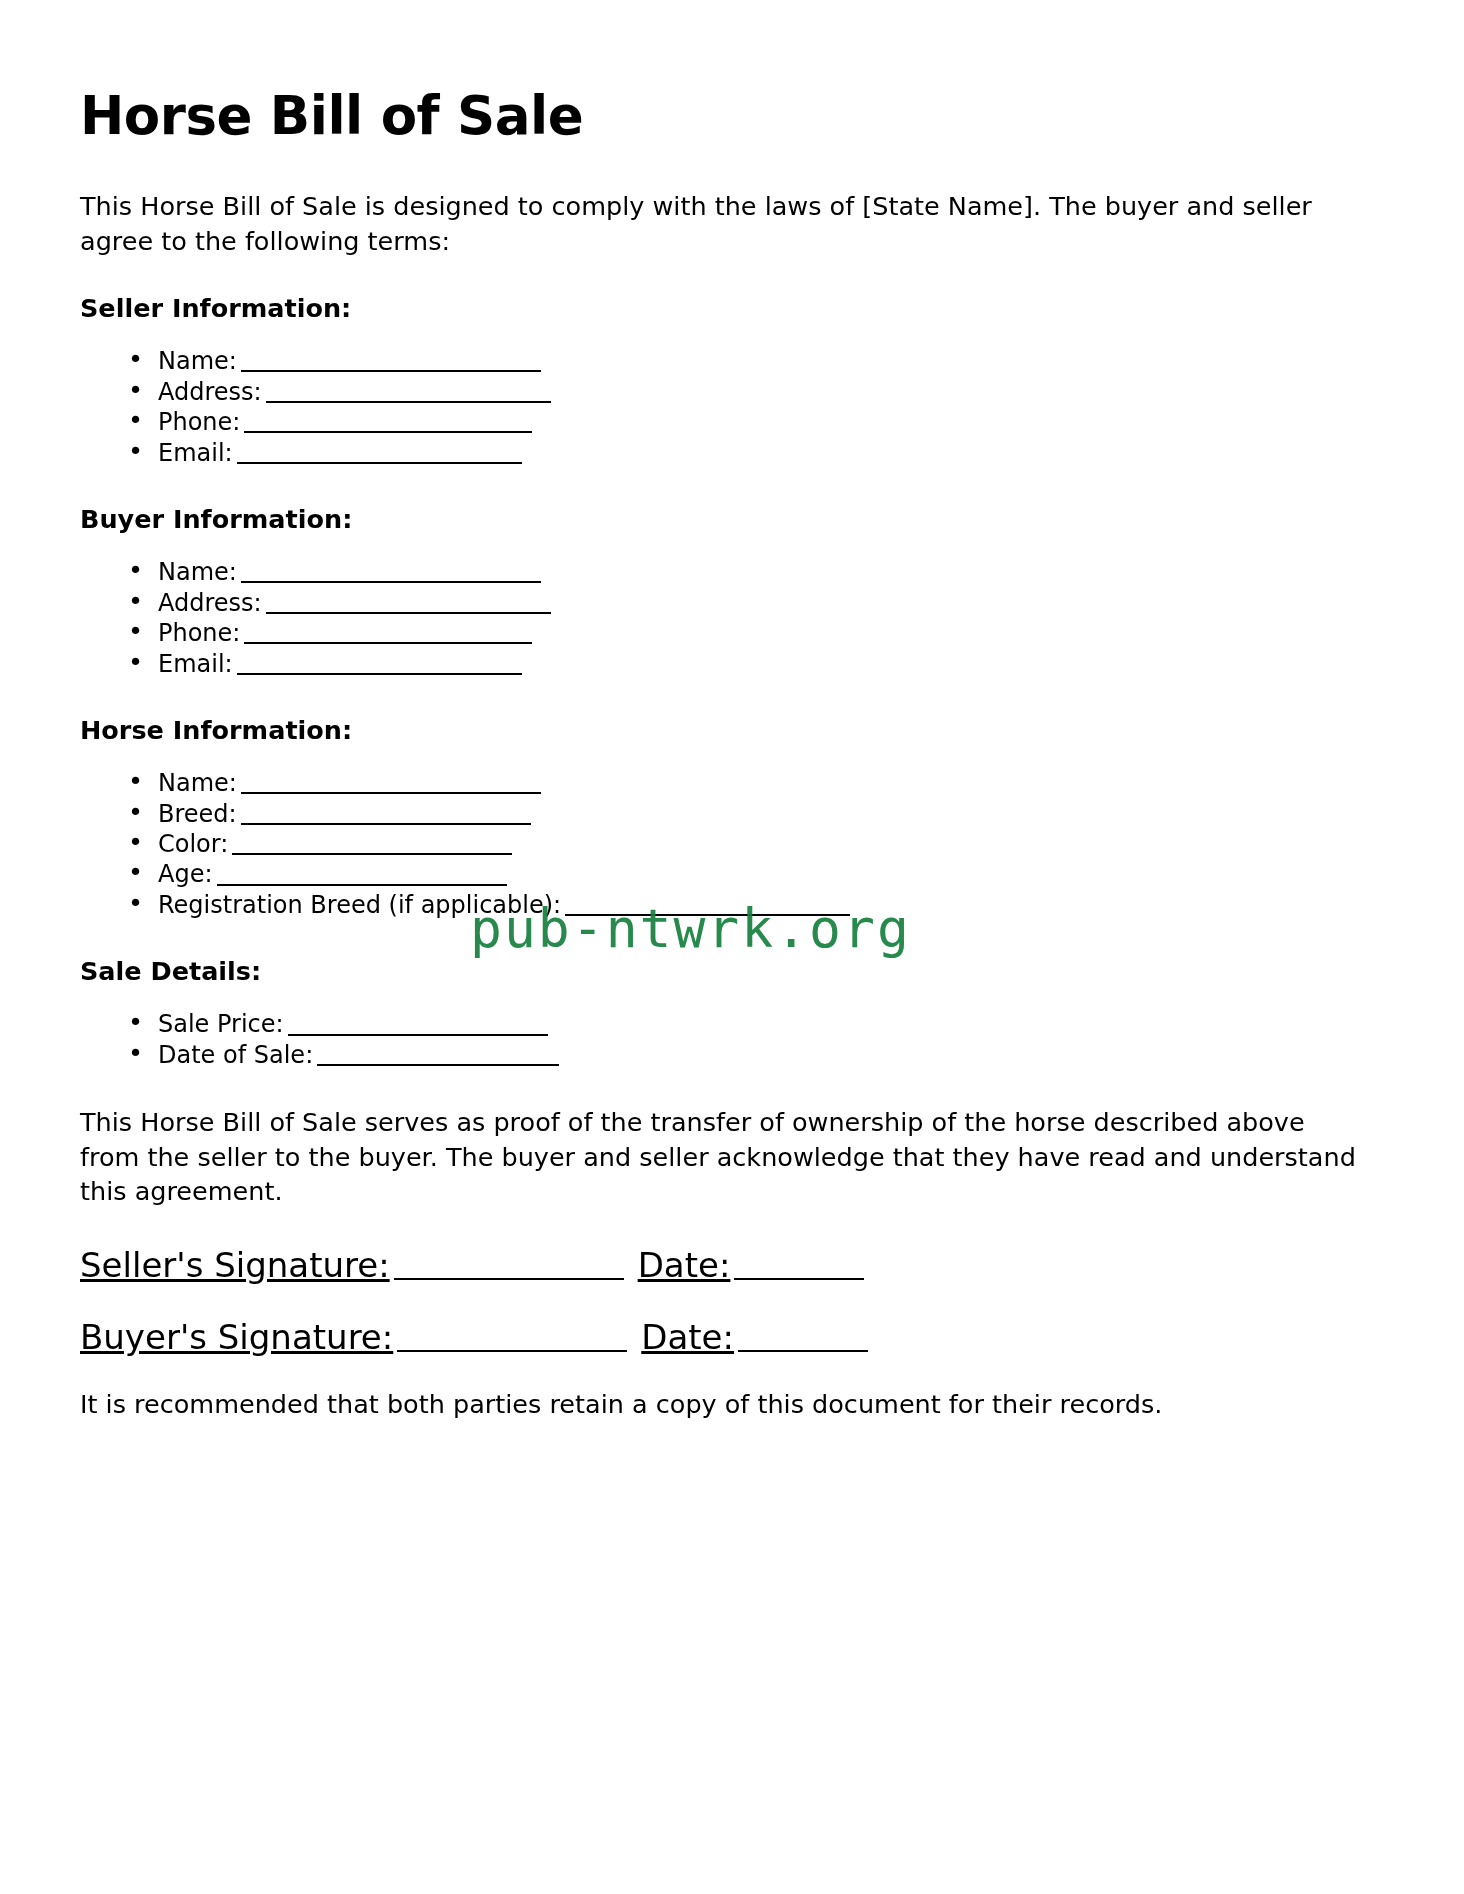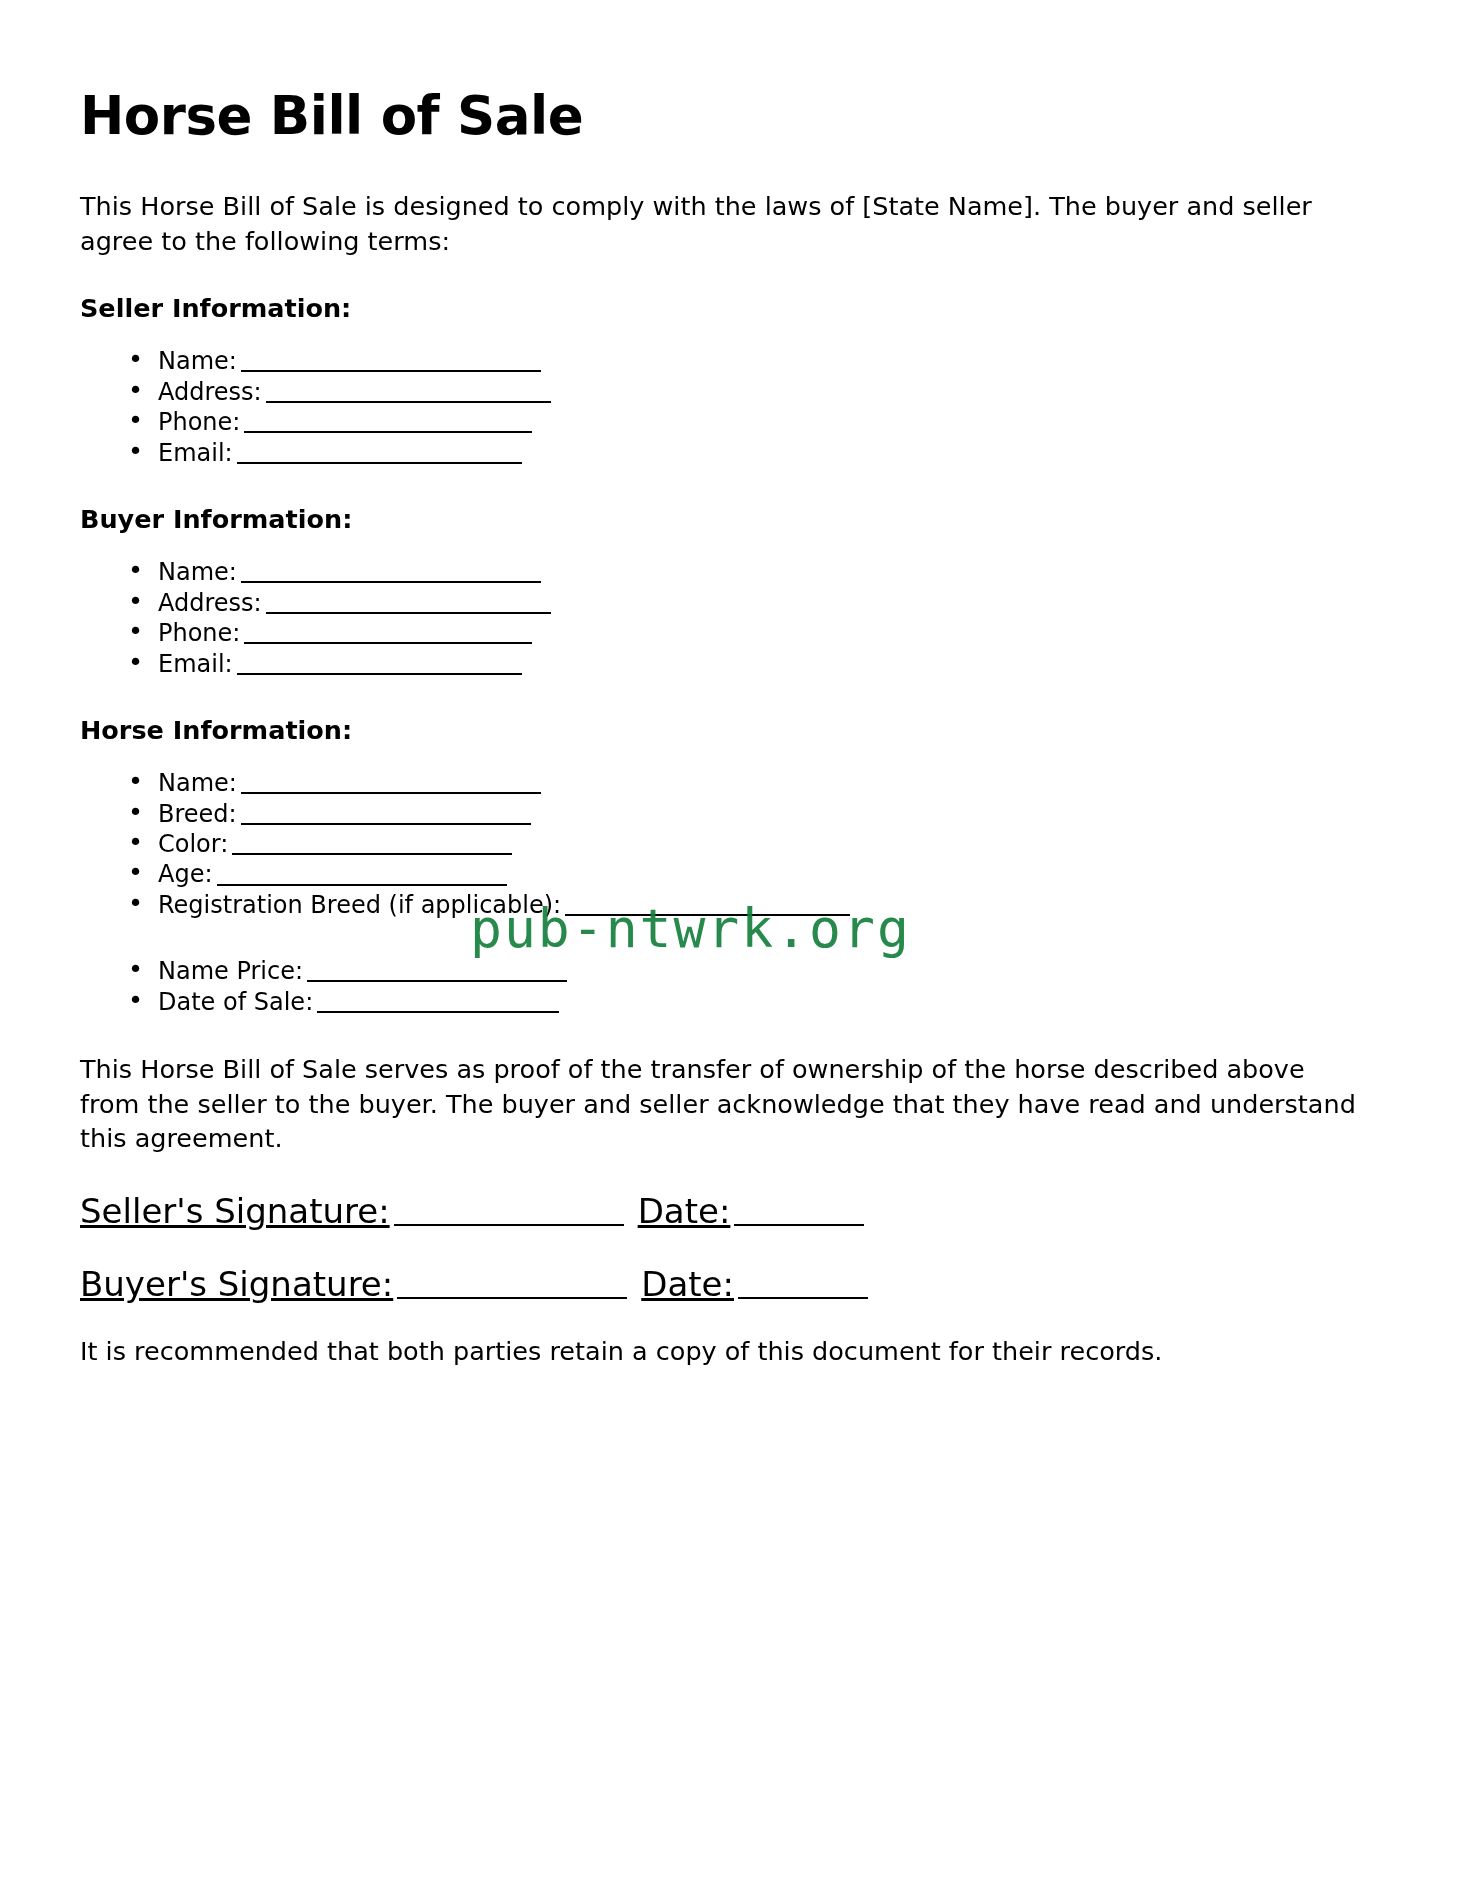--- a/index.html
+++ b/index.html
@@ -125,22 +125,23 @@
 
   <h2 class="section-heading">Horse Information:</h2>
   <ul class="field-list" id="horse-list">
       <li><span>Name:</span><span class="blank" style="width: 300px;"></span></li>
       <li><span>Breed:</span><span class="blank" style="width: 290px;"></span></li>
       <li><span>Color:</span><span class="blank" style="width: 280px;"></span></li>
       <li><span>Age:</span><span class="blank" style="width: 290px;"></span></li>
       <li><span>Registration Breed (if applicable):</span><span class="blank" style="width: 285px;"></span></li>
     </ul>
 
+  <h2 class="section-heading">Sale Details:</h2>
   <ul class="field-list sect-sale" id="sale-list">
-      <li><span>Name Price:</span><span class="blank" style="width: 260px;"></span></li>
+      <li><span>Sale Price:</span><span class="blank" style="width: 260px;"></span></li>
       <li><span>Date of Sale:</span><span class="blank" style="width: 242px;"></span></li>
     </ul>
 
   <p class="para">This Horse Bill of Sale serves as proof of the transfer of ownership of the horse described above from the seller to the buyer. The buyer and seller acknowledge that they have read and understand this agreement.</p>
 
   <div id="signature-block">
       <div class="sig-line"><span>Seller's Signature:</span><span class="blank" style="width: 230px;"></span><span class="gap"></span><span>Date:</span><span class="blank" style="width: 130px;"></span></div>
       <div class="sig-line"><span>Buyer's Signature:</span><span class="blank" style="width: 230px;"></span><span class="gap"></span><span>Date:</span><span class="blank" style="width: 130px;"></span></div>
     </div>
 

